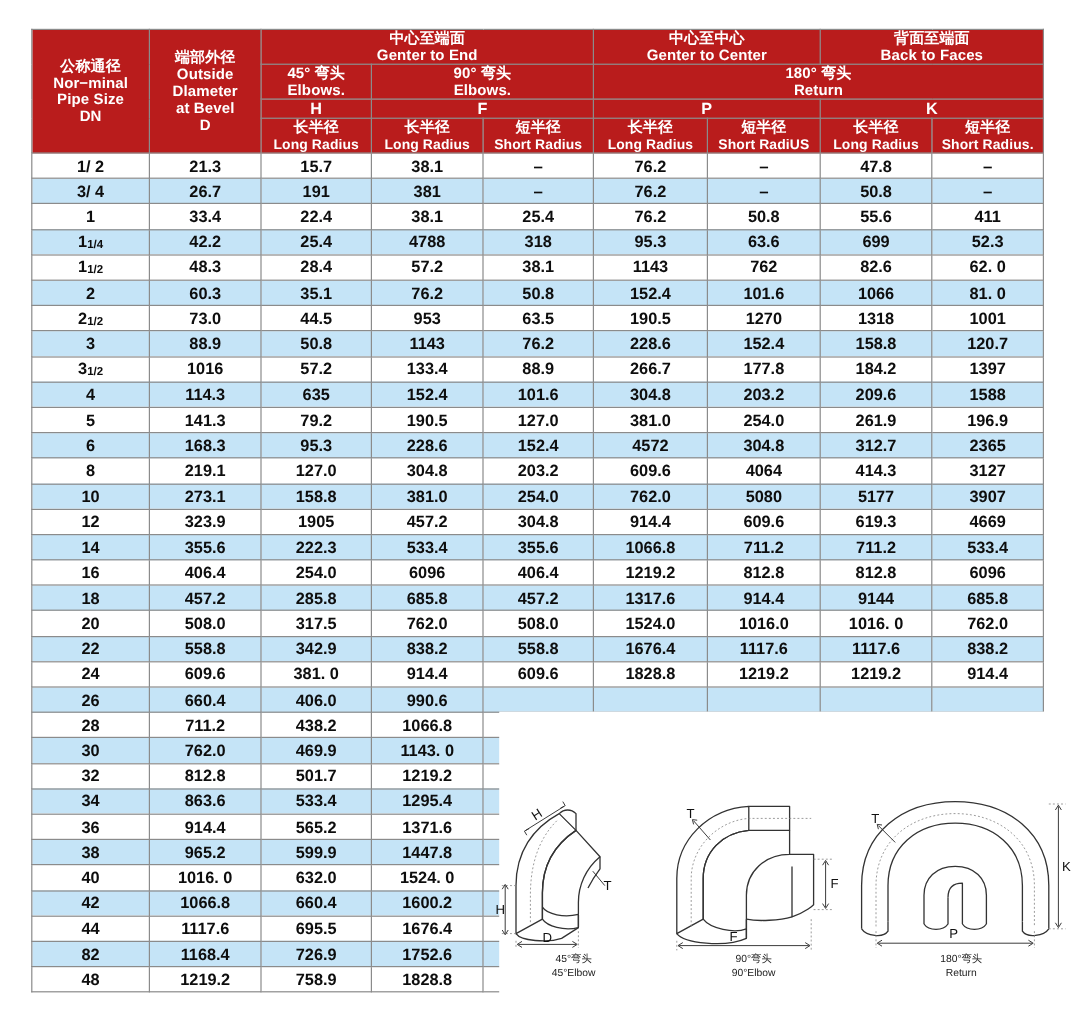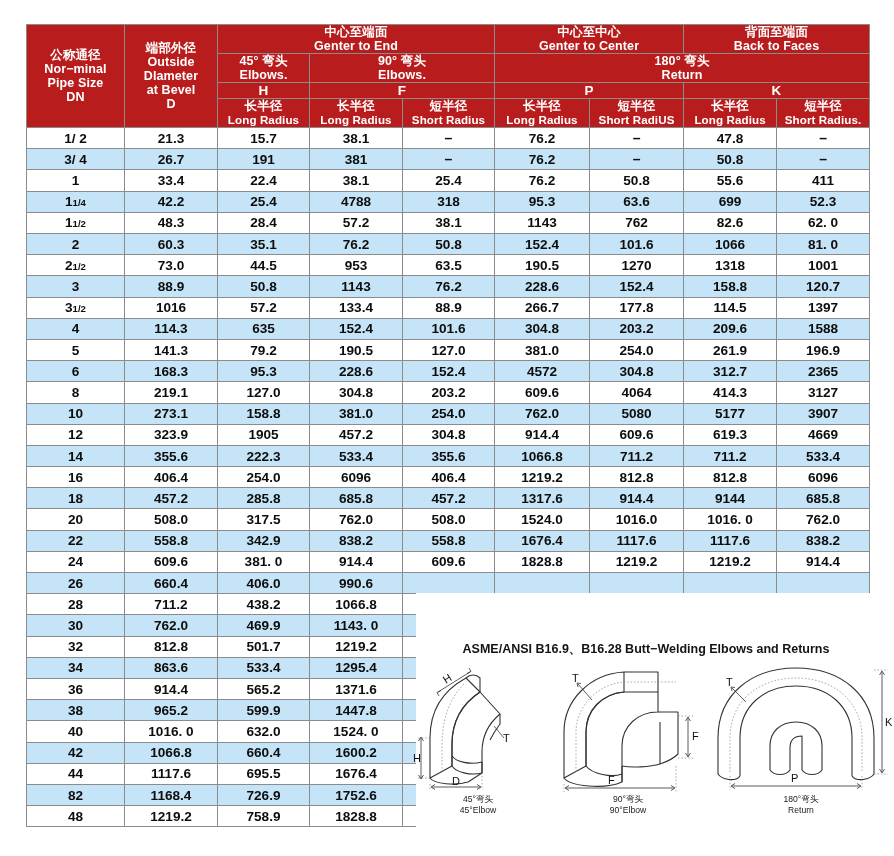--- a/index.html
+++ b/index.html
@@ -317,21 +317,21 @@
             <td>120.7</td>
           </tr>
           <tr>
             <td><span>3</span><span class="frac">1/2</span></td>
             <td>1016</td>
             <td>57.2</td>
             <td>133.4</td>
             <td>88.9</td>
             <td>266.7</td>
             <td>177.8</td>
-            <td>114.5</td>
+            <td>184.2</td>
             <td>1397</td>
           </tr>
           <tr class="alt">
             <td>4</td>
             <td>114.3</td>
             <td>635</td>
             <td>152.4</td>
             <td>101.6</td>
             <td>304.8</td>
             <td>203.2</td>
@@ -590,21 +590,20 @@
             <td></td>
             <td></td>
             <td></td>
           </tr>
         </tbody>
     </table>
   </div>
 
   <div class="overlay"></div>
 
-  <div class="subtitle">ASME/ANSI B16.9、B16.28  Butt−Welding Elbows and Returns</div>
 
   <div class="diagrams">
 
     <svg class="dg" style="left:0px;top:0px;" width="140" height="130" viewBox="0 0 140 130">
       <g fill="none" stroke="#333" stroke-width="1.1" stroke-linejoin="round">
         <path d="M22,112 L22,72 C22,44 36,24 58,12 L72,26 C54,38 44,56 44,78 L44,100 Z"></path>
         <path d="M44,100 L44,78 C44,56 54,38 72,26 L92,48 C80,58 74,72 74,86 L74,96"></path>
         <path d="M44,100 C48,106 62,110 74,107 L74,96 C62,99 48,96 44,90"></path>
         <path d="M22,112 C26,118 48,120 60,116 L74,107"></path>
         <path d="M58,12 C62,8 68,8 72,12 L72,26"></path>

